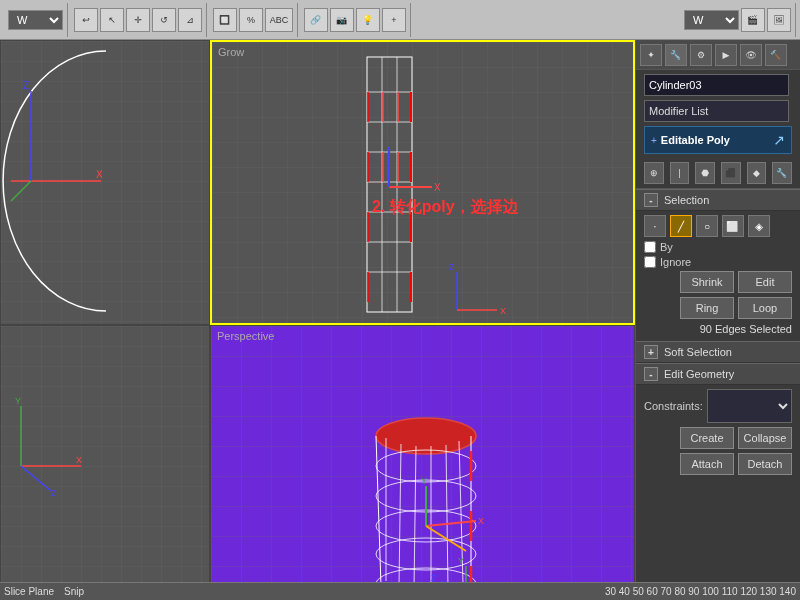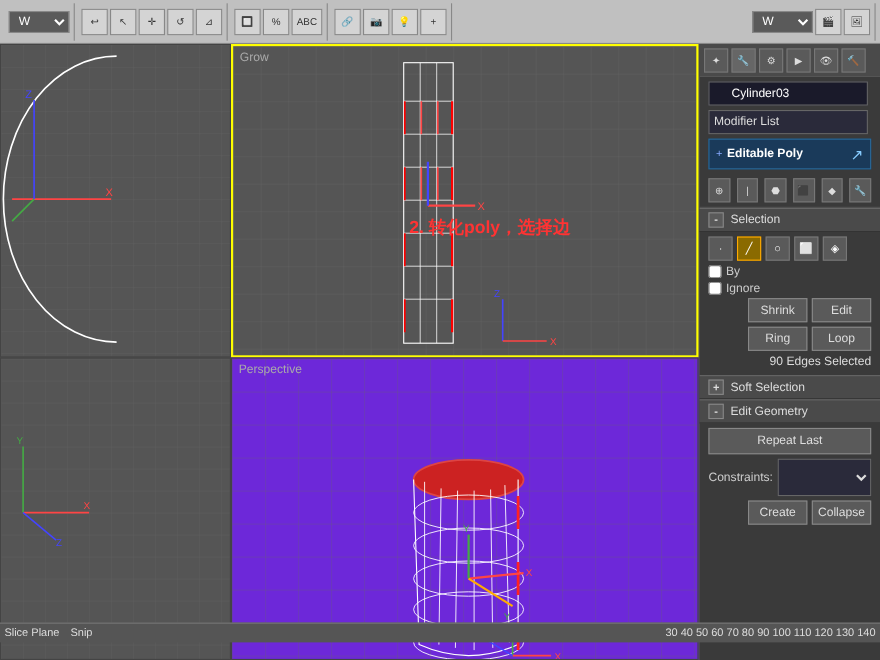--- a/index.html
+++ b/index.html
@@ -134,21 +134,21 @@
       color: #ddd;
       cursor: pointer;
     }
 
     .object-name-field {
       width: 145px;
       height: 22px;
       background: #1a1a2a;
       border: 1px solid #666;
       color: #fff;
-      padding: 2px 20px;
+      padding: 2px 4px;
       font-size: 11px;
       margin: 4px 8px;
     }
 
     .modifier-list {
       width: 145px;
       height: 22px;
       background: #2a2a3a;
       border: 1px solid #666;
       color: #ddd;
@@ -336,21 +336,21 @@
       font-weight: bold;
       top: 55%;
       left: 38%;
       z-index: 20;
       white-space: nowrap;
     }
 
     
     #statusbar {
       position: absolute;
-      bottom: 16px;
+      bottom: 0;
       left: 0;
       width: 800px;
       height: 18px;
       background: #555;
       border-top: 1px solid #777;
       display: flex;
       align-items: center;
       padding: 0 4px;
       gap: 10px;
       font-size: 10px;
@@ -613,34 +613,37 @@
       <div class="toggle">+</div>
       <span>Soft Selection</span>
     </div>
 
     <div class="section-header">
       <div class="toggle">-</div>
       <span>Edit Geometry</span>
     </div>
 
     <div class="section-content">
-      <button class="repeat-last-btn">Repeat Last</button>
 
       <div class="constraints-row">
         <span>Constraints:</span>
         <select class="constraints-select">
           <option>None</option>
         </select>
       </div>
 
       <div class="btn-row">
         <button class="panel-button">Create</button>
         <button class="panel-button">Collapse</button>
       </div>
 
+      <div class="btn-row">
+        <button class="panel-button">Attach</button>
+        <button class="panel-button">Detach</button>
+      </div>
     </div>
 
   </div>
 
 </div>
 
 <div id="statusbar">
   <div class="status-item">
     <span>Slice Plane</span>
   </div>

